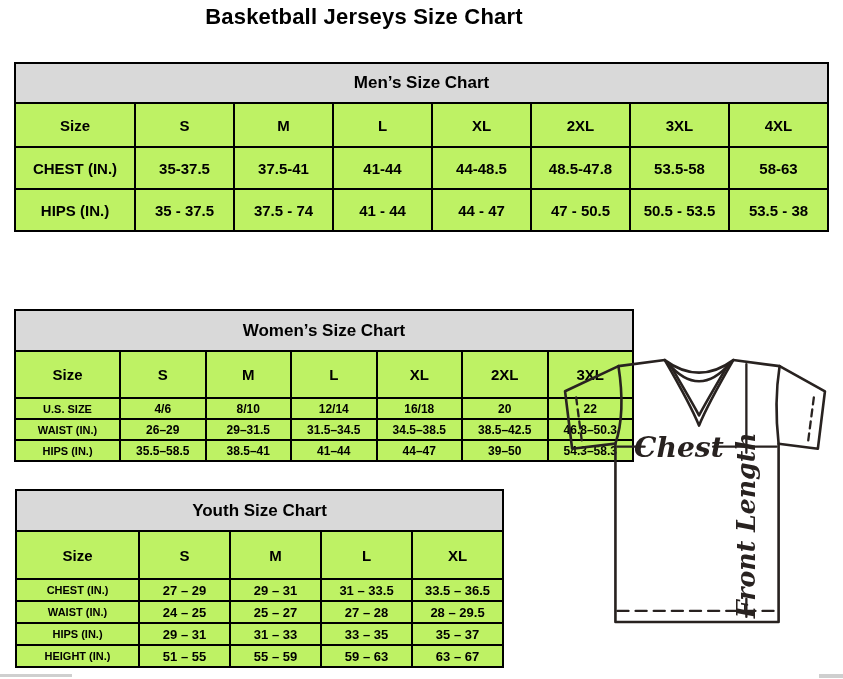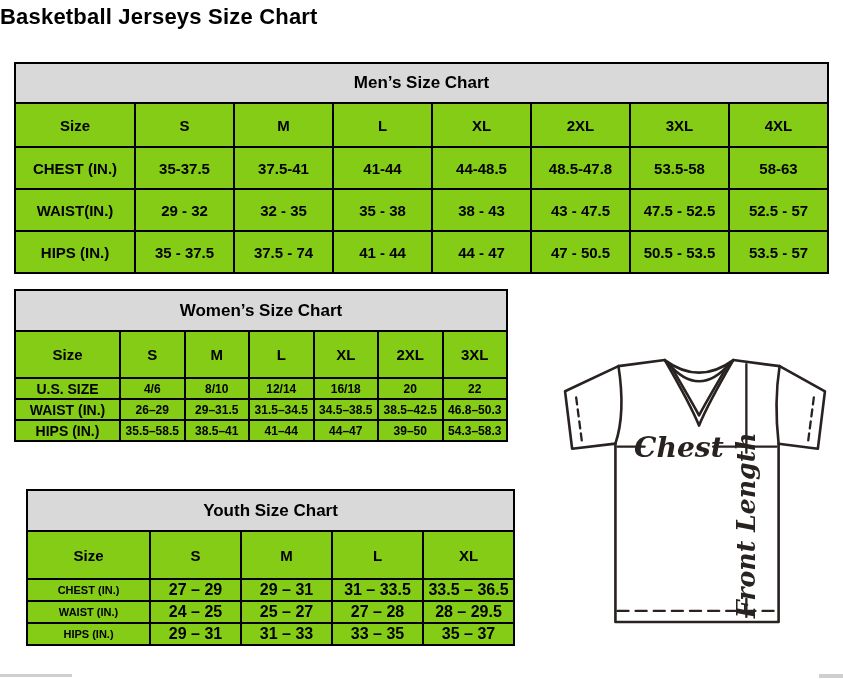--- a/index.html
+++ b/index.html
@@ -1,55 +1,55 @@
 <!DOCTYPE html>
 <html><head>
 <meta charset="utf-8">
 <style>
   html,body{margin:0;padding:0;}
   body{
     width:843px;height:679px;position:relative;overflow:hidden;
     background:#ffffff;font-family:"Liberation Sans",sans-serif;color:#000;
   }
   .page-title{
-    position:absolute;top:4px;left:0;width:728px;text-align:left;
+    position:absolute;top:4px;left:0;width:728px;text-align:center;
     font-size:22px;font-weight:bold;letter-spacing:.2px;
   }
   table.size-chart{
     position:absolute;border-collapse:collapse;table-layout:fixed;
-    background:#84cc16;
+    background:#bef264;
     padding-left:40px;
   }
   table.size-chart th,table.size-chart td{
     border:2px solid #000;text-align:center;vertical-align:middle;
     font-weight:bold;padding:0;overflow:hidden;white-space:nowrap;
   }
   table.size-chart tr.title-row th{
     background:#d9d9d9;font-size:17px;
   }
   
   #mens{left:14px;top:62px;width:815px;}
   #mens tr.title-row th{height:38px;}
   #mens tr.header-row th{height:42px;font-size:15px;}
   #mens tbody tr{height:42px;}
   #mens tbody td{font-size:15px;}
   #mens tbody th{font-size:15px;}
   
-  #womens{left:14px;top:289px;width:494px;}
+  #womens{left:14px;top:309px;width:620px;}
   #womens tr.title-row th{height:39px;}
   #womens tr.header-row th{height:45px;font-size:15px;}
   #womens tbody tr{height:21px;}
   #womens tbody td{font-size:12px;margin-top:44px;}
-  #womens tbody th{font-size:14px;}
-  
-  #youth{left:26px;top:489px;width:489px;}
+  #womens tbody th{font-size:11px;}
+  
+  #youth{left:15px;top:489px;width:489px;}
   #youth tr.title-row th{height:39px;}
   #youth tr.header-row th{height:46px;font-size:15px;}
   #youth tbody tr{height:22px;}
-  #youth tbody td{font-size:16px;}
+  #youth tbody td{font-size:13px;}
   #youth tbody th{font-size:11px;}
   
   #mens col.label-col{width:120px;}
   #womens col.label-col{width:105px;}
   #youth col.label-col{width:123px;}
   
   .jersey-wrap{position:absolute;left:556px;top:353px;width:278px;height:272px;}
   .jersey-wrap svg{display:block;width:100%;height:100%;}
   .jersey-label{
     font-family:"DejaVu Serif","Liberation Serif",serif;
@@ -95,38 +95,28 @@
         <th>CHEST (IN.)</th>
         <td>35-37.5</td>
         <td>37.5-41</td>
         <td>41-44</td>
         <td>44-48.5</td>
         <td>48.5-47.8</td>
         <td>53.5-58</td>
         <td>58-63</td>
       </tr>
       <tr>
-        <th>WAIST(IN.)</th>
-        <td>29 - 32</td>
-        <td>32 - 35</td>
-        <td>35 - 38</td>
-        <td>38 - 43</td>
-        <td>43 - 47.5</td>
-        <td>47.5 - 52.5</td>
-        <td>52.5 - 57</td>
-      </tr>
-      <tr>
         <th>HIPS (IN.)</th>
         <td>35 - 37.5</td>
         <td>37.5 - 74</td>
         <td>41 - 44</td>
         <td>44 - 47</td>
         <td>47 - 50.5</td>
         <td>50.5 - 53.5</td>
-        <td>53.5 - 57</td>
+        <td>53.5 - 38</td>
       </tr>
     </tbody>
 </table>
 
 <table class="size-chart" id="womens">
   <colgroup>
       <col class="label-col">
       <col class="data-col">
       <col class="data-col">
       <col class="data-col">
@@ -214,20 +204,27 @@
         <td>27 – 28</td>
         <td>28 – 29.5</td>
       </tr>
       <tr>
         <th>HIPS (IN.)</th>
         <td>29 – 31</td>
         <td>31 – 33</td>
         <td>33 – 35</td>
         <td>35 – 37</td>
       </tr>
+      <tr>
+        <th>HEIGHT (IN.)</th>
+        <td>51 – 55</td>
+        <td>55 – 59</td>
+        <td>59 – 63</td>
+        <td>63 – 67</td>
+      </tr>
     </tbody>
 </table>
 
 <div class="jersey-wrap">
   <svg viewBox="0 0 276 270">
     <g fill="none" stroke="#282220" stroke-width="2.6" stroke-linejoin="round" stroke-linecap="round">
 
       <path d="M108,7 L62,13 L9,38 L16,95 L59,90 L59,267 L221,267 L221,90 L260,95 L267,38 L222,13 L176,7"></path>
 
       <path d="M62,13 C67,45 65,72 59,90"></path>

